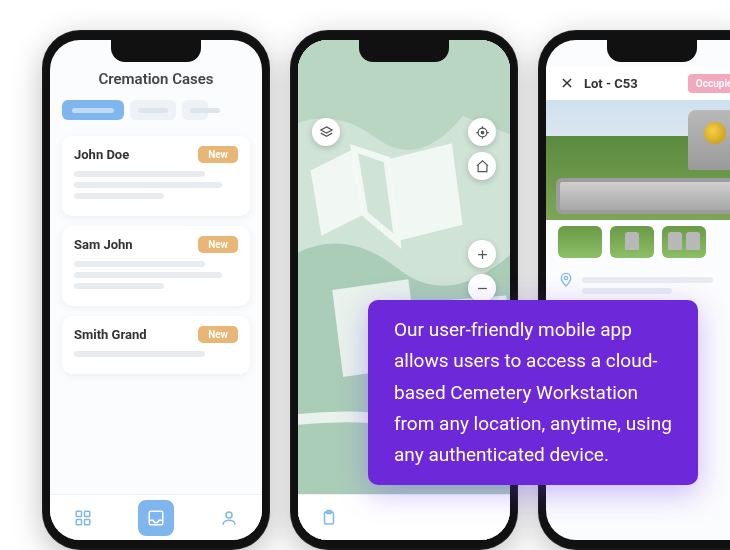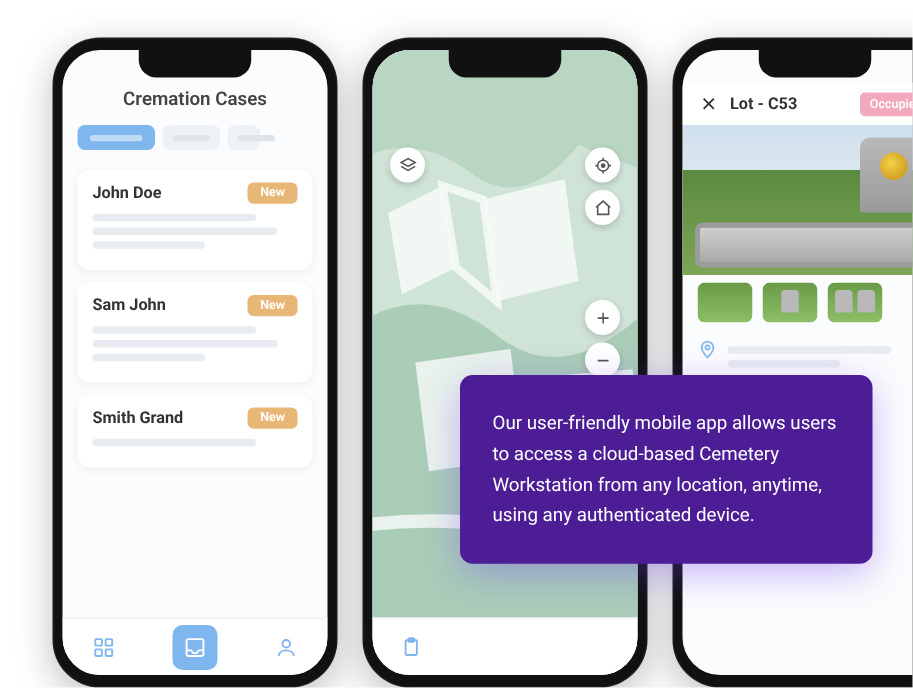--- a/index.html
+++ b/index.html
@@ -212,25 +212,25 @@
   .loc-lines span{display:block;height:6px;background:#e8ecf1;border-radius:3px;margin:5px 0;}
   .loc-lines span:nth-child(1){width:80%}
   .loc-lines span:nth-child(2){width:55%}
 
   
   .callout{
     position:absolute;
     left:368px;
     top:300px;
     width:330px;
-    background:#4c1d95;
+    background:#6d28d9;
     color:#fff;
     border-radius:10px;
-    padding:26px 26px;
-    font-size:15px;
+    padding:14px 26px;
+    font-size:19px;
     line-height:1.65;
     box-shadow:0 8px 30px rgba(107,61,240,.35);
     z-index:20;
   }
 
   svg { display:block; }
 </style>
 </head>
 <body>
 

